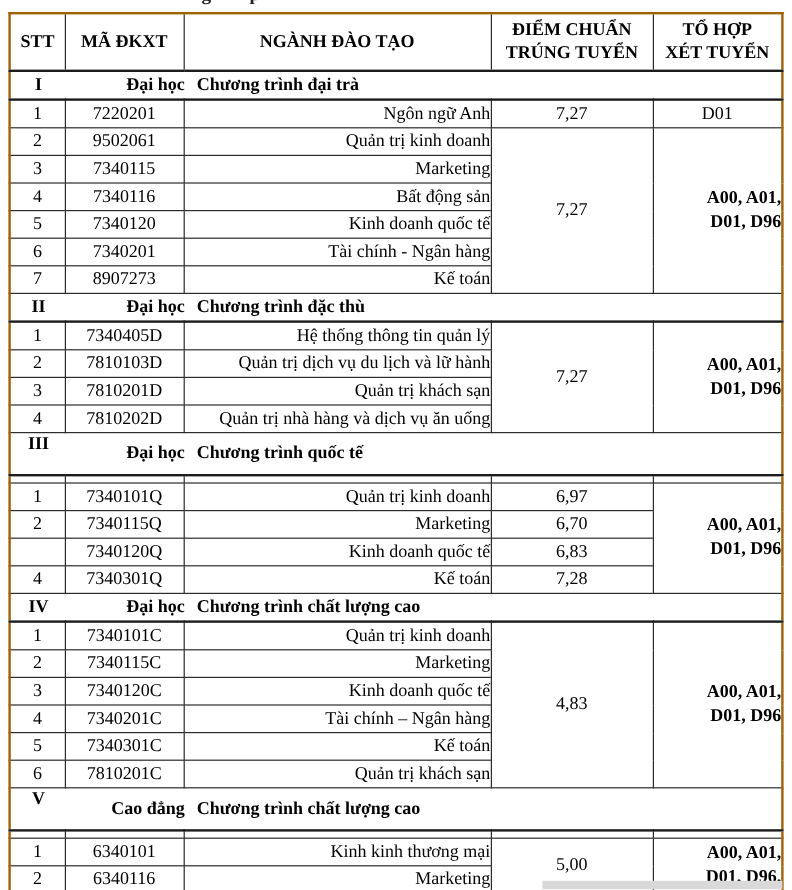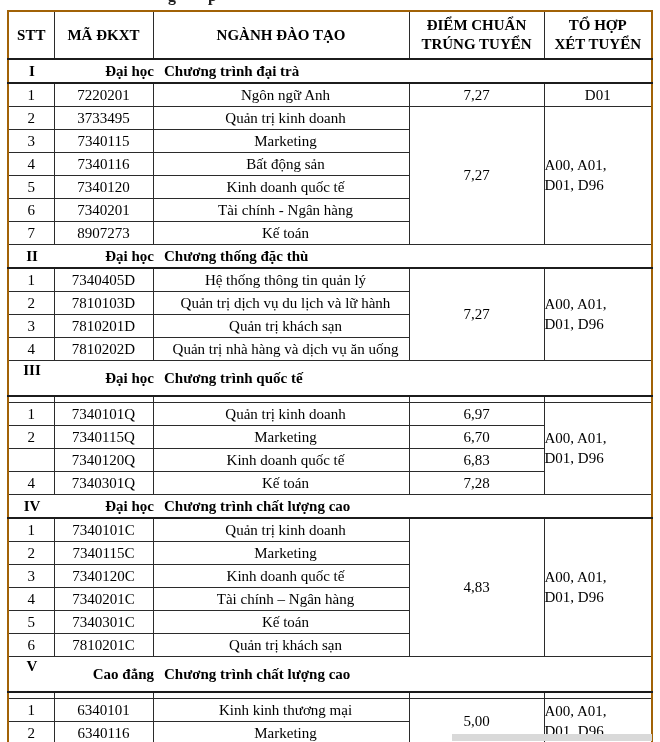--- a/index.html
+++ b/index.html
@@ -33,22 +33,22 @@
     padding:0; font-size:15px; vertical-align:middle;
     overflow:hidden;
   }
   .score-table thead th {
     font-weight:bold; height:46px; text-align:center;
     border-bottom:2px solid #1c1c1c;
     white-space:pre-line; line-height:1.25;
   }
   tr.data td { height:22px; }
   td.c { text-align:center; }
-  td.major { text-align:center; padding-left:9px; }
-  .pre { white-space:pre-line; line-height:1.3; text-align:left; }
+  td.major { text-align:right; padding-left:9px; }
+  .pre { white-space:pre-line; line-height:1.3; text-align:right;font-weight:bold; }
   
   tr.sec td {
     border-bottom:2px solid #1c1c1c;
     font-weight:bold;
   }
   .secwrap { display:flex; align-items:center; height:22px; }
   tr.sec.tall .secwrap { height:34px; }
   tr.sec.tall .sec-num { align-self:flex-start; padding-top:1px; line-height:1.1; }
   .sec-num   { width:46px; text-align:center; flex:0 0 auto; }
   .sec-level { width:99px; text-align:right; flex:0 0 auto; }
@@ -94,21 +94,21 @@
     </tr>
     <tr class="data">
       <td class="c">1</td>
       <td class="c">7220201</td>
       <td class="major">Ngôn ngữ Anh</td>
       <td class="c">7,27</td>
       <td class="c">D01</td>
     </tr>
     <tr class="data">
       <td class="c">2</td>
-      <td class="c">3733495</td>
+      <td class="c">9502061</td>
       <td class="major">Quản trị kinh doanh</td>
       <td class="c" rowspan="6">7,27</td>
       <td class="pre" rowspan="6">A00, A01,
 D01, D96</td>
     </tr>
     <tr class="data">
       <td class="c">3</td>
       <td class="c">7340115</td>
       <td class="major">Marketing</td>
     </tr>
@@ -131,21 +131,21 @@
       <td class="c">7</td>
       <td class="c">8907273</td>
       <td class="major">Kế toán</td>
     </tr>
 
     <tr class="sec">
       <td colspan="5">
         <div class="secwrap">
           <span class="sec-num">II</span>
           <span class="sec-level">Đại học</span>
-          <span class="sec-prog">Chương thống đặc thù</span>
+          <span class="sec-prog">Chương trình đặc thù</span>
         </div>
       </td>
     </tr>
     <tr class="data">
       <td class="c">1</td>
       <td class="c">7340405D</td>
       <td class="major">Hệ thống thông tin quản lý</td>
       <td class="c" rowspan="4">7,27</td>
       <td class="pre" rowspan="4">A00, A01,
 D01, D96</td>

